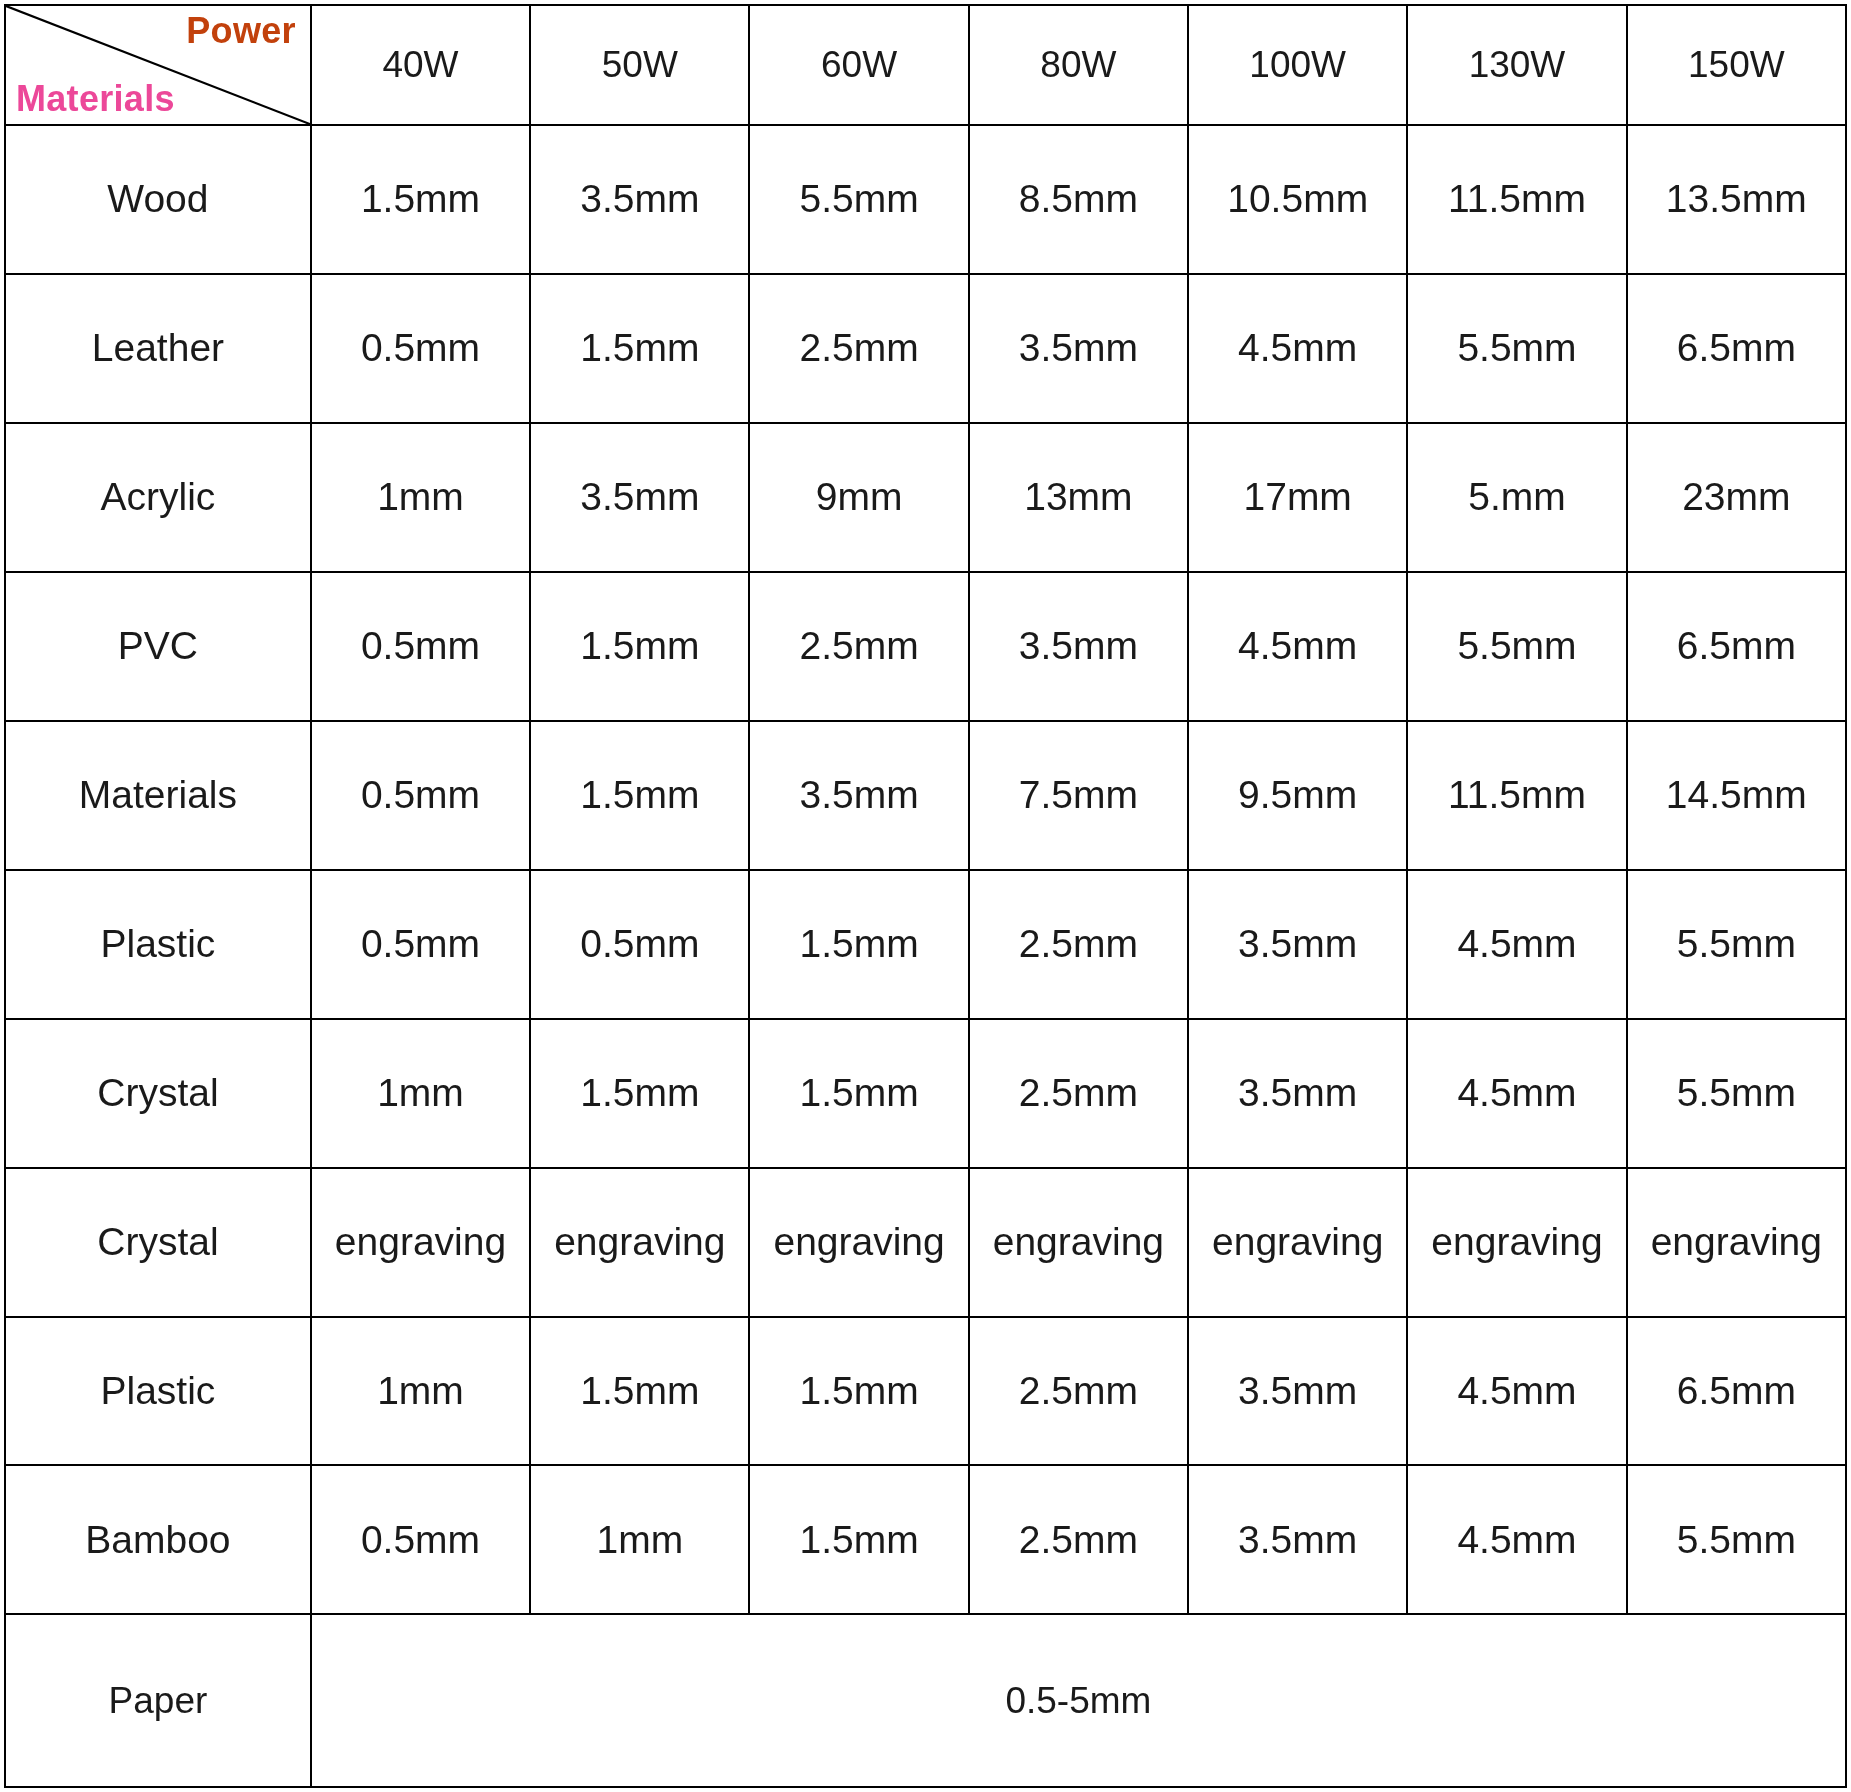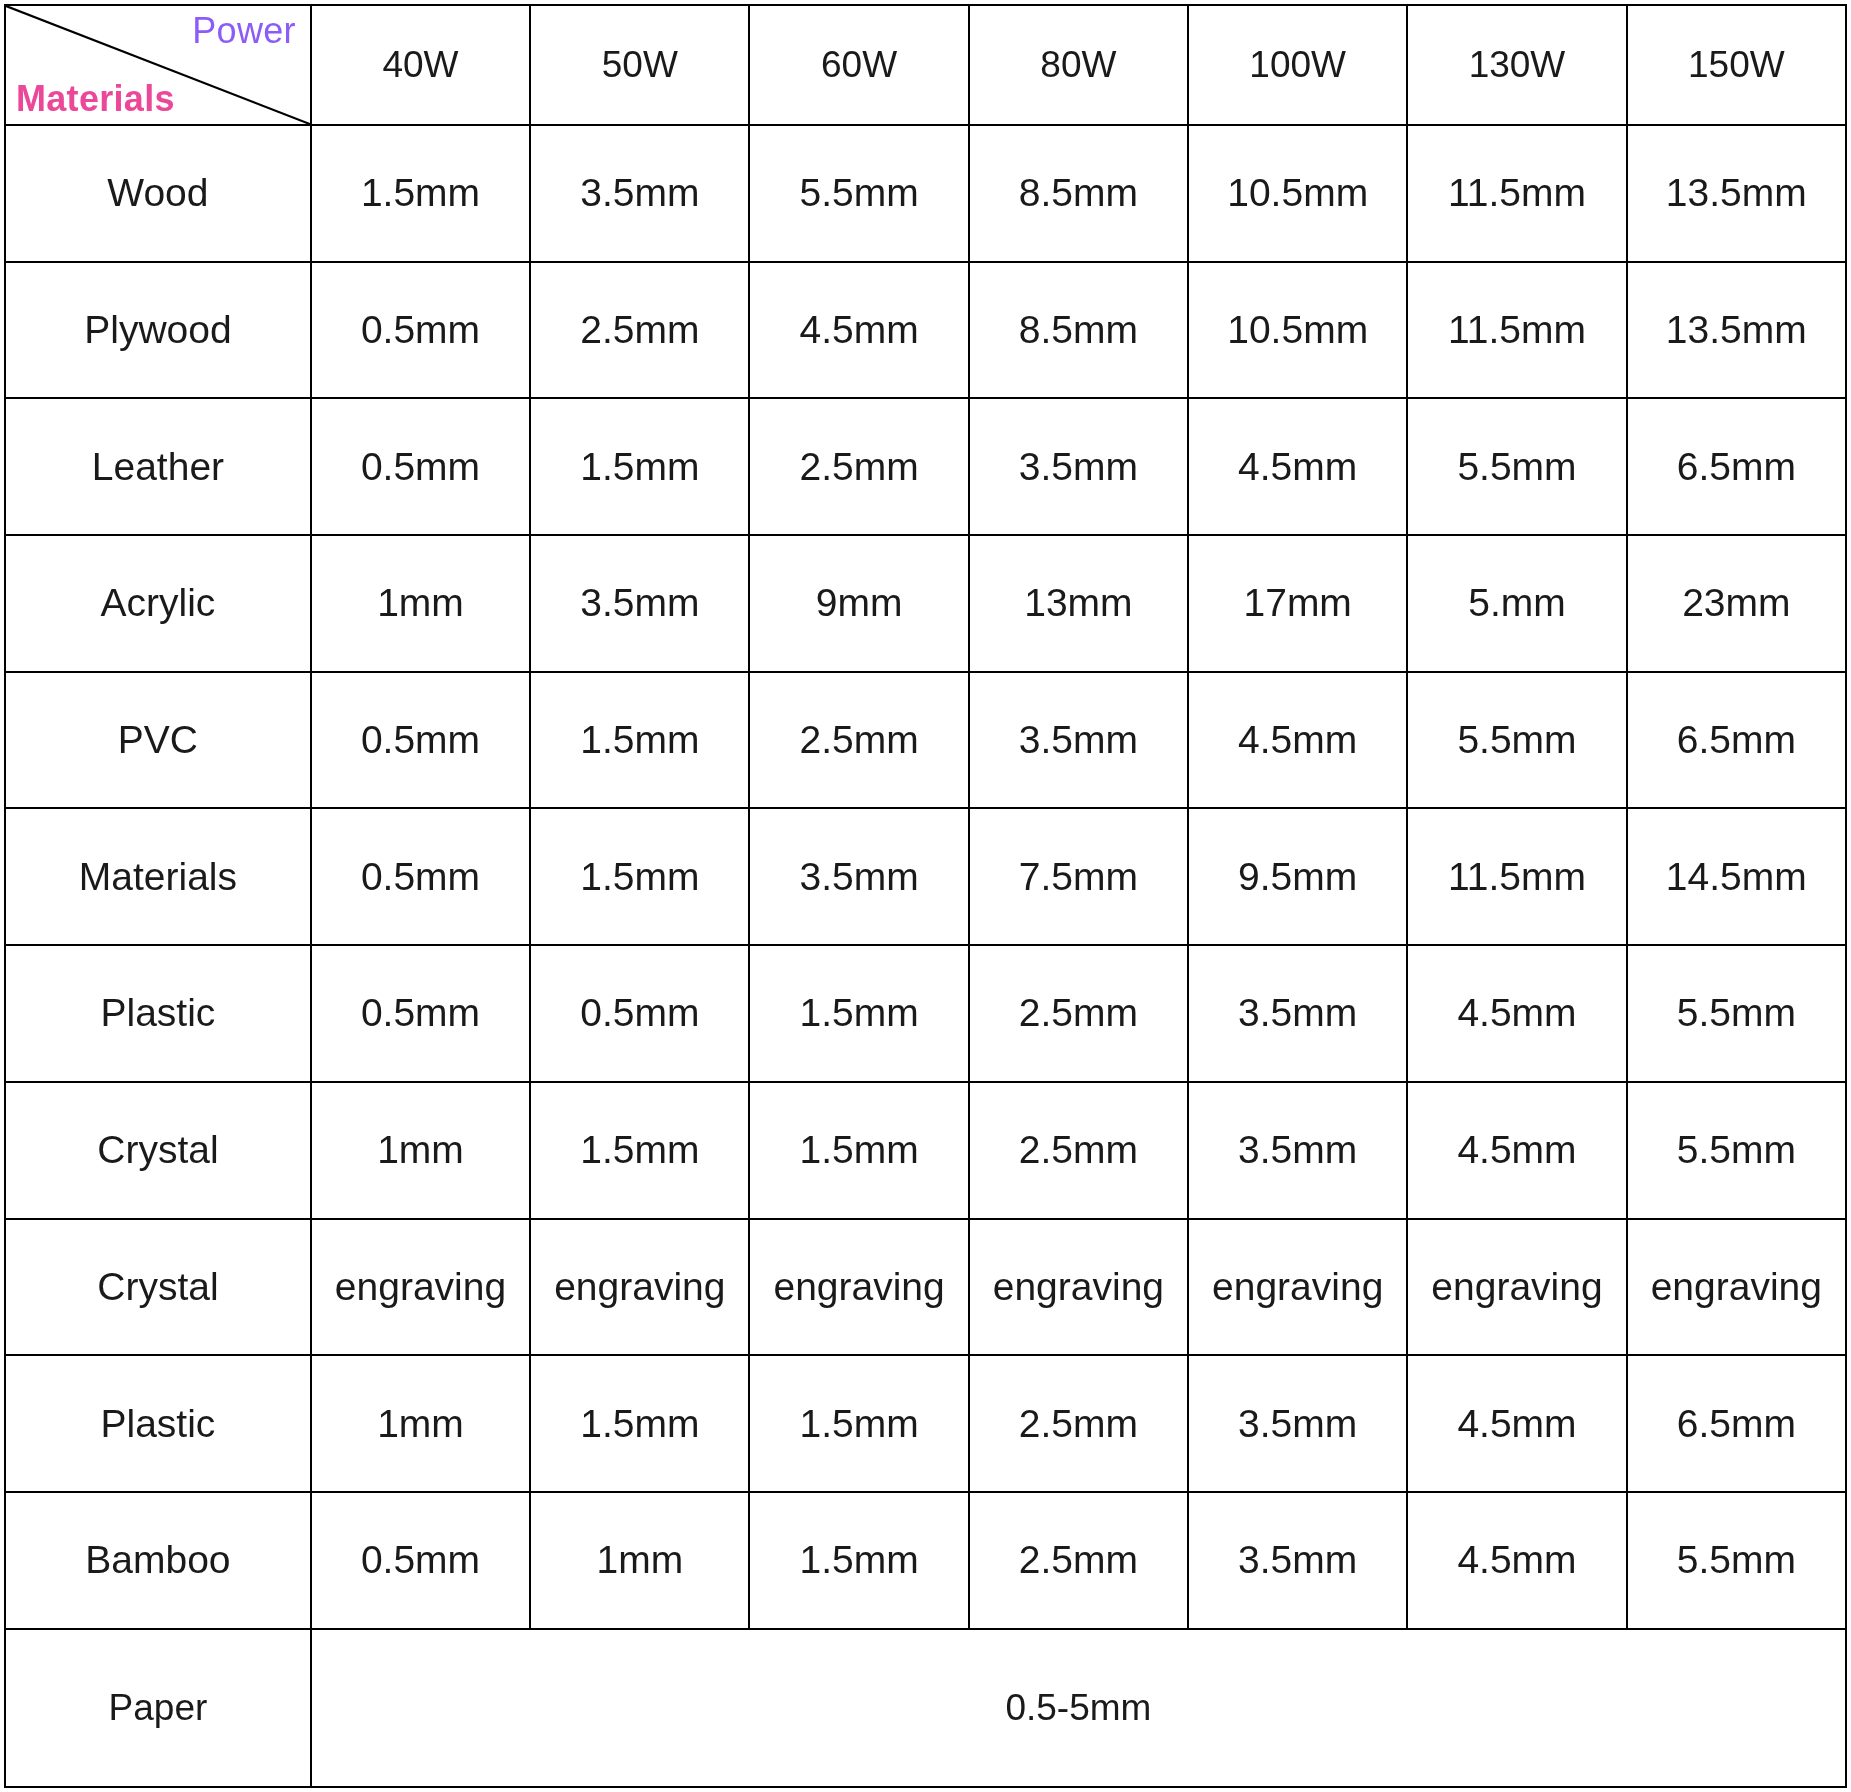--- a/index.html
+++ b/index.html
@@ -57,23 +57,23 @@
     position: absolute;
     left: 0; top: 0;
     width: 100%;
     height: 100%;
     display: block;
   }
   .corner-power {
     position: absolute;
     right: 14px;
     top: 4px;
-    font-weight: normal;
+    font-weight: bold;
     font-size: 36px;
-    color: #8b5cf6;
+    color: #c2410c;
     letter-spacing: 0.3px;
   }
   .corner-materials {
     position: absolute;
     left: 10px;
     bottom: 4px;
     font-weight: bold;
     font-size: 36px;
     color: #ec4899;
     letter-spacing: 0.3px;
@@ -137,30 +137,20 @@
           <td class="mat-label">Wood</td>
           <td class="">1.5mm</td>
           <td class="">3.5mm</td>
           <td class="">5.5mm</td>
           <td class="">8.5mm</td>
           <td class="">10.5mm</td>
           <td class="">11.5mm</td>
           <td class="">13.5mm</td>
         </tr>
         <tr class="data-row">
-          <td class="mat-label">Plywood</td>
-          <td class="">0.5mm</td>
-          <td class="">2.5mm</td>
-          <td class="">4.5mm</td>
-          <td class="">8.5mm</td>
-          <td class="">10.5mm</td>
-          <td class="">11.5mm</td>
-          <td class="">13.5mm</td>
-        </tr>
-        <tr class="data-row">
           <td class="mat-label">Leather</td>
           <td class="">0.5mm</td>
           <td class="">1.5mm</td>
           <td class="">2.5mm</td>
           <td class="">3.5mm</td>
           <td class="">4.5mm</td>
           <td class="">5.5mm</td>
           <td class="">6.5mm</td>
         </tr>
         <tr class="data-row">

